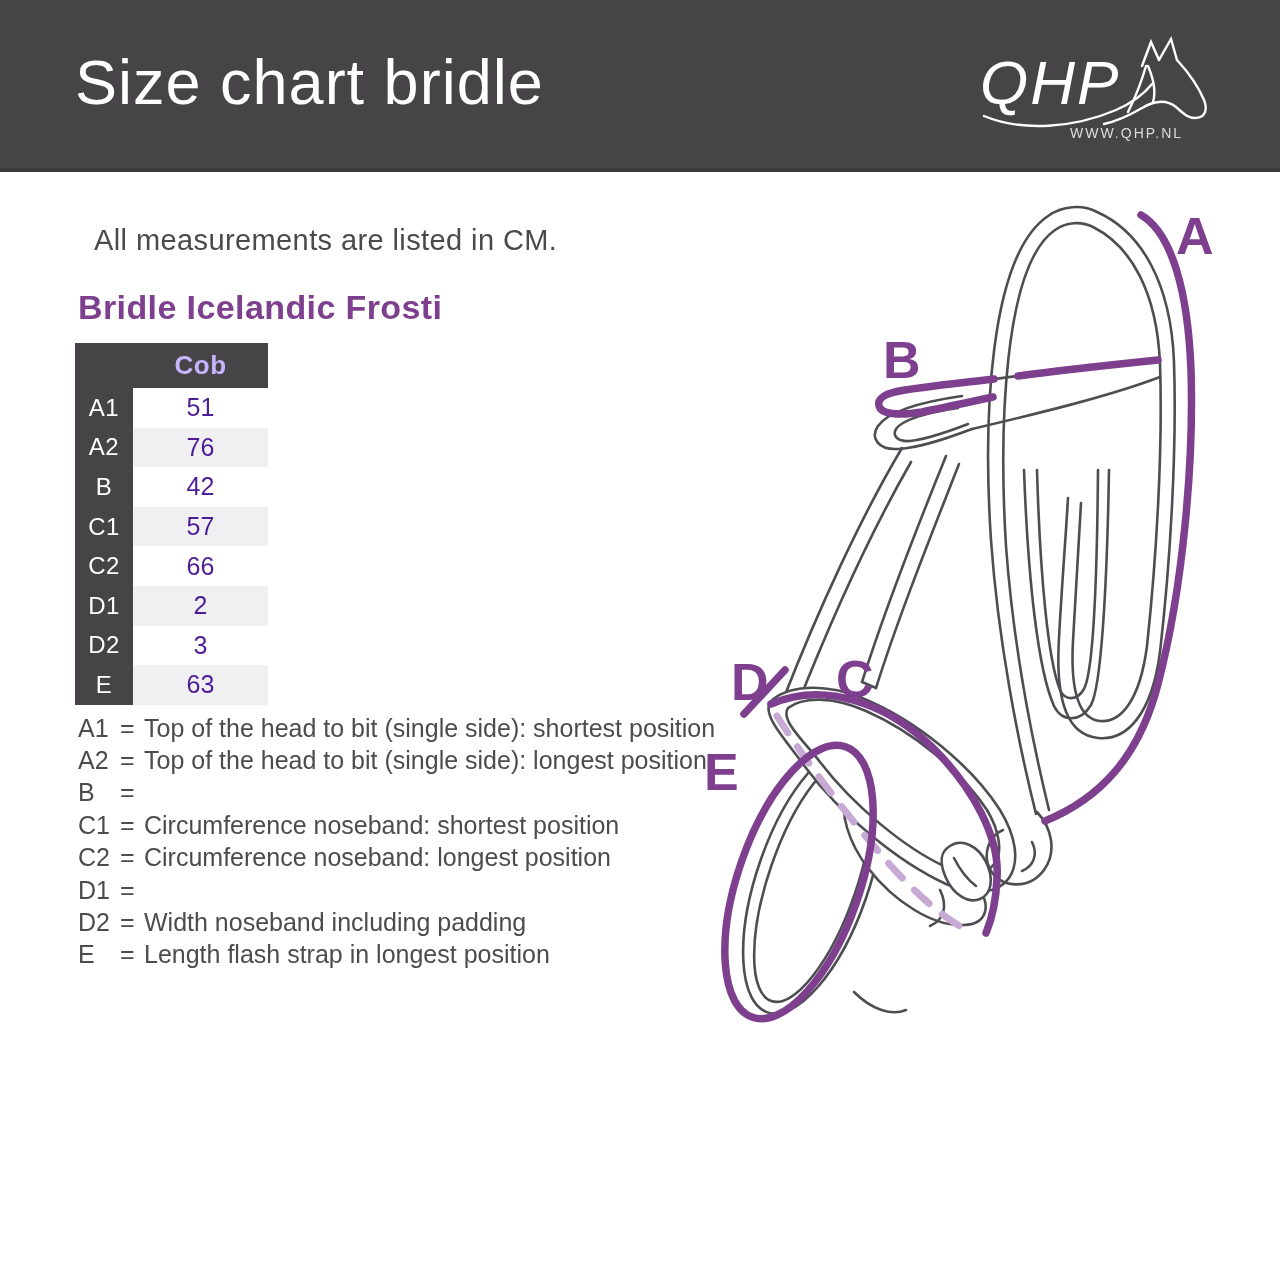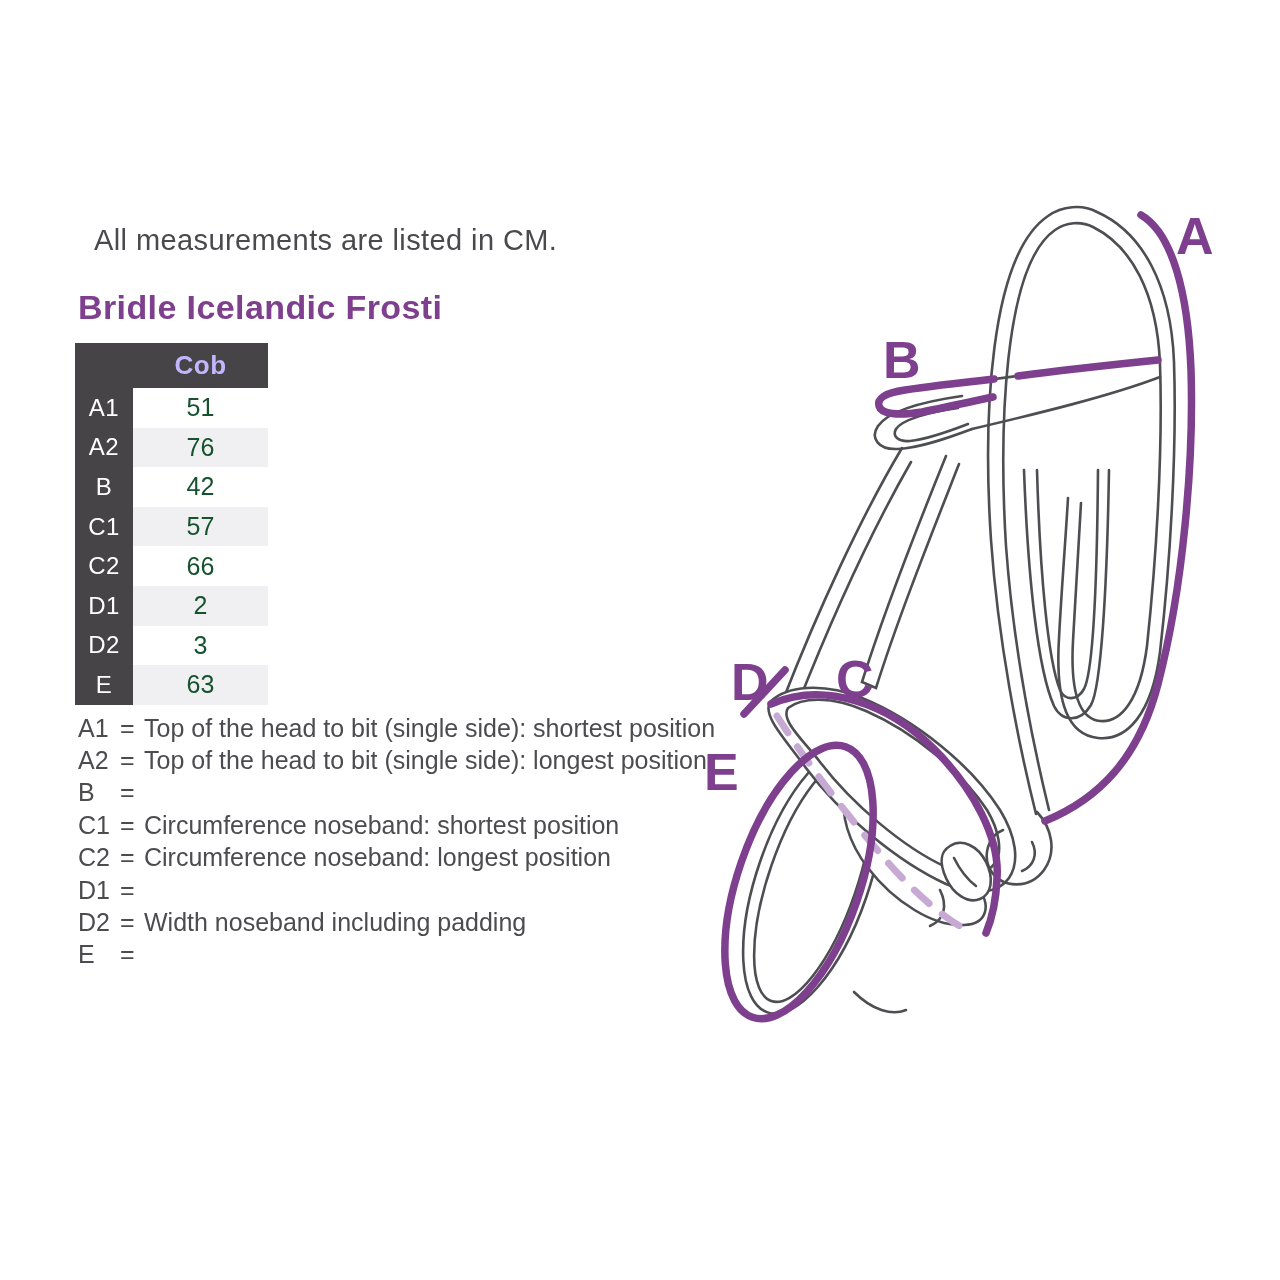--- a/index.html
+++ b/index.html
@@ -15,21 +15,21 @@
   .intro{position:absolute;left:78px;top:208px;margin:16px;font-size:29px;color:#4a4a4e;letter-spacing:0.4px;}
   .product-title{position:absolute;left:78px;top:288px;margin:0;font-size:34px;font-weight:700;color:#7d3f8e;letter-spacing:0.4px;}
 
   
   .size-table{position:absolute;left:75px;top:343px;width:193px;}
   .thead{display:flex;height:45px;}
   .corner{width:58px;background:#474447;}
   .chead{width:135px;background:#474447;color:#c4b5fd;display:flex;align-items:center;justify-content:center;font-size:26px;font-weight:700;letter-spacing:0.5px;}
   .trow{display:flex;height:39.6px;}
   .tlabel{width:58px;background:#474447;color:#fff;display:flex;align-items:center;justify-content:center;font-size:24px;letter-spacing:0.5px;}
-  .tval{width:135px;display:flex;align-items:center;justify-content:center;font-size:25px;color:#14532d;background:#ffffff;}
+  .tval{width:135px;display:flex;align-items:center;justify-content:center;font-size:25px;color:#4c1d95;background:#ffffff;}
   .trow:nth-child(even) .tval{background:#f0f0f2;}
 
   
   .legend{position:absolute;left:78px;top:712px;margin:0;padding:0;list-style:none;}
   .legend li{display:flex;height:32.4px;align-items:center;font-size:25px;color:#4c4c50;}
   .lkey{width:42px;}
   .leq{width:24px;}
 
   
   .diagram{position:absolute;left:690px;top:190px;width:560px;height:880px;}
@@ -37,20 +37,37 @@
   .grayfill{stroke:#4d4e52;stroke-width:2.6;fill:#ffffff;stroke-linecap:round;}
   .purple{stroke:#7d3f8e;stroke-width:7.5;fill:none;stroke-linecap:round;}
   .lpurple{stroke:#c6aad4;stroke-width:7;fill:none;stroke-linecap:round;stroke-dasharray:20 17;}
   .dlabel{font-family:"Liberation Sans",sans-serif;font-size:52px;font-weight:600;fill:#7d3f8e;}
 </style>
 </head>
 <body>
 
 <div class="page">
 
+  <div class="header">
+    <h1 class="page-title">Size chart bridle</h1>
+    <svg class="logo" viewBox="0 0 244 116">
+      <g>
+        <text x="2" y="74" font-family="Liberation Sans, sans-serif" font-size="62" font-style="italic" font-weight="400" fill="#ffffff" letter-spacing="2">QHP</text>
+        <g stroke="#ffffff" stroke-width="2.4" fill="none" stroke-linecap="round">
+          <path d="M 6 86 C 44 102 96 98 138 80 C 154 73 166 64 174 54"></path>
+          <path d="M 150 82 C 158 66 164 50 168 36"></path>
+          <path d="M 164 36 L 173 12 L 181 30"></path>
+          <path d="M 181 30 L 193 9 L 199 30"></path>
+          <path d="M 199 30 C 210 42 221 58 226 70 C 230 80 227 88 217 88 C 209 88 204 82 198 77 C 188 69 176 71 164 78 C 152 85 140 91 126 94"></path>
+          <path d="M 170 36 C 176 50 178 62 175 72"></path>
+        </g>
+        <text x="92" y="108" font-family="Liberation Sans, sans-serif" font-size="14" letter-spacing="2" fill="#dcdcdc">WWW.QHP.NL</text>
+      </g>
+    </svg>
+  </div>
 
   <p class="intro">All measurements are listed in CM.</p>
   <h2 class="product-title">Bridle Icelandic Frosti</h2>
 
   <div class="size-table">
     <div class="thead">
       <div class="corner"></div>
       <div class="chead">Cob</div>
     </div>
     <div>
@@ -119,20 +136,21 @@
         <span class="leq">=</span>
       </li>
     <li>
         <span class="lkey">D2</span>
         <span class="leq">=</span>
         <span>Width noseband including padding</span>
       </li>
     <li>
         <span class="lkey">E</span>
         <span class="leq">=</span>
+        <span>Length flash strap in longest position</span>
       </li>
   </ul>
 
   <svg class="diagram" viewBox="690 190 560 880">
 
     <g>
       <path class="grayfill" d="M 1036 814 C 1018 742 998 640 991 540 C 983 420 989 256 1048 216 C 1062 206 1082 204 1097 212 C 1142 232 1171 284 1174 362 C 1177 452 1170 566 1160 652 C 1152 714 1127 741 1098 738 C 1069 735 1055 705 1059 638 C 1062 582 1066 534 1068 498"></path>
       <path class="gray" d="M 1049 810 C 1032 740 1013 642 1006 546 C 999 432 1003 266 1055 230 C 1066 222 1081 221 1093 227 C 1131 246 1157 292 1160 364 C 1163 452 1156 562 1147 646 C 1140 700 1121 723 1100 721 C 1081 719 1070 696 1073 641 C 1076 587 1079 540 1081 503"></path>
       <path class="gray" d="M 1024 470 C 1028 580 1038 670 1054 706 C 1062 722 1080 723 1091 705 C 1101 687 1107 590 1109 470"></path>
       <path class="gray" d="M 1037 470 C 1040 575 1048 660 1060 690 C 1065 701 1077 701 1084 689 C 1093 672 1097 588 1098 470"></path>

